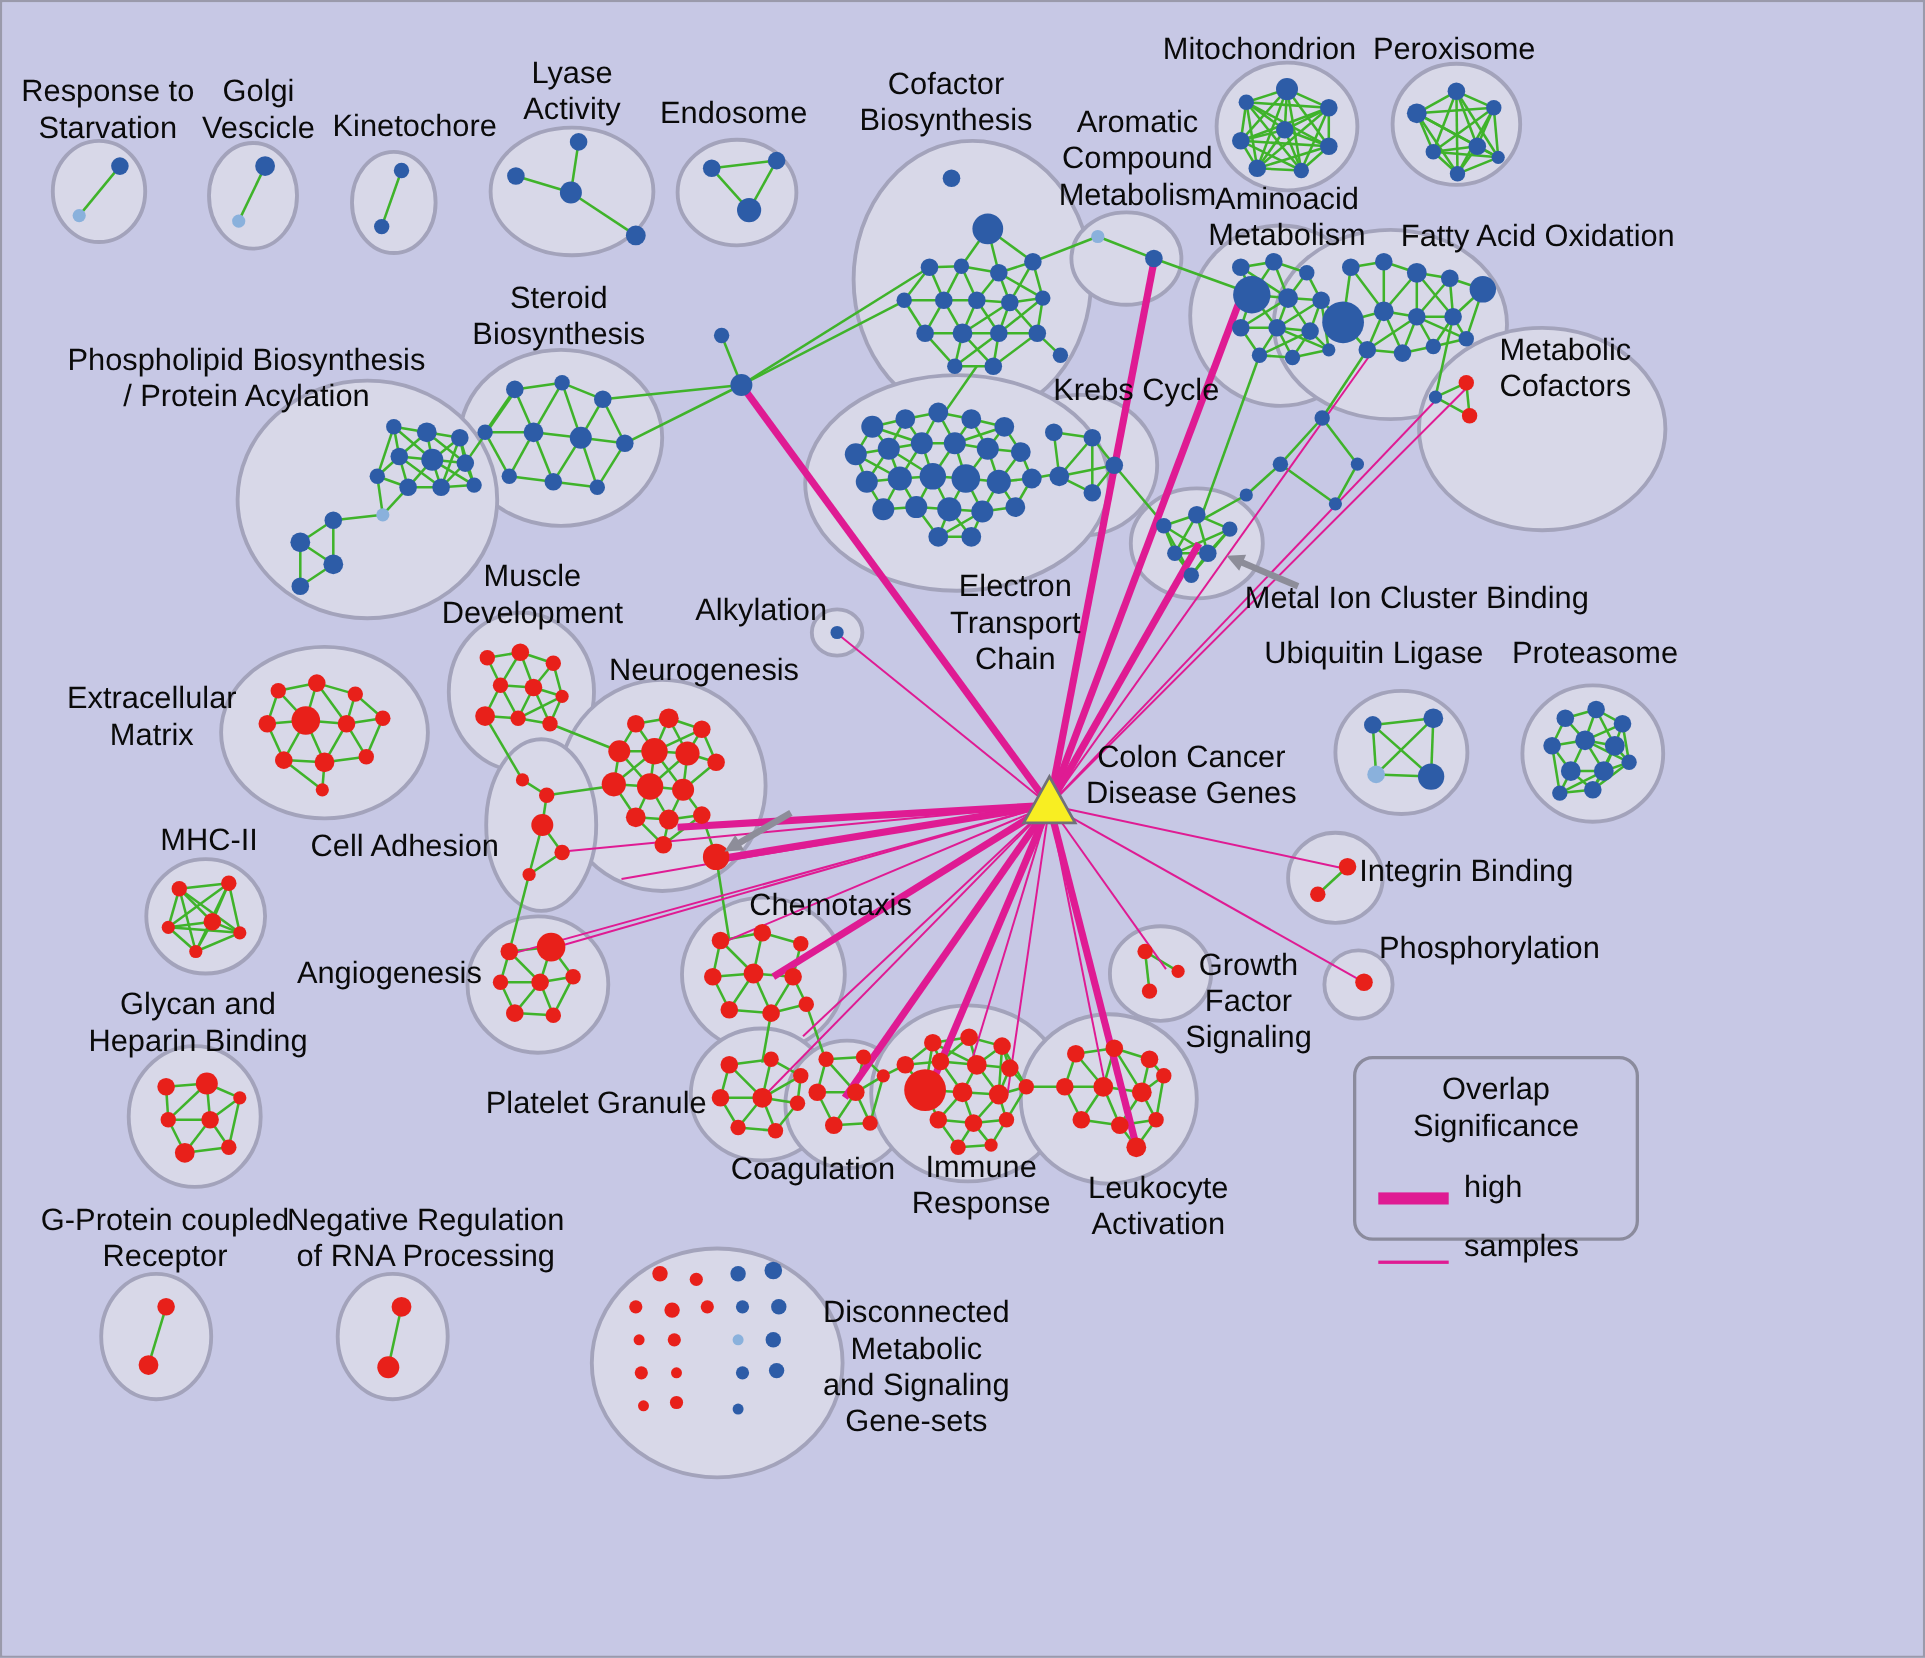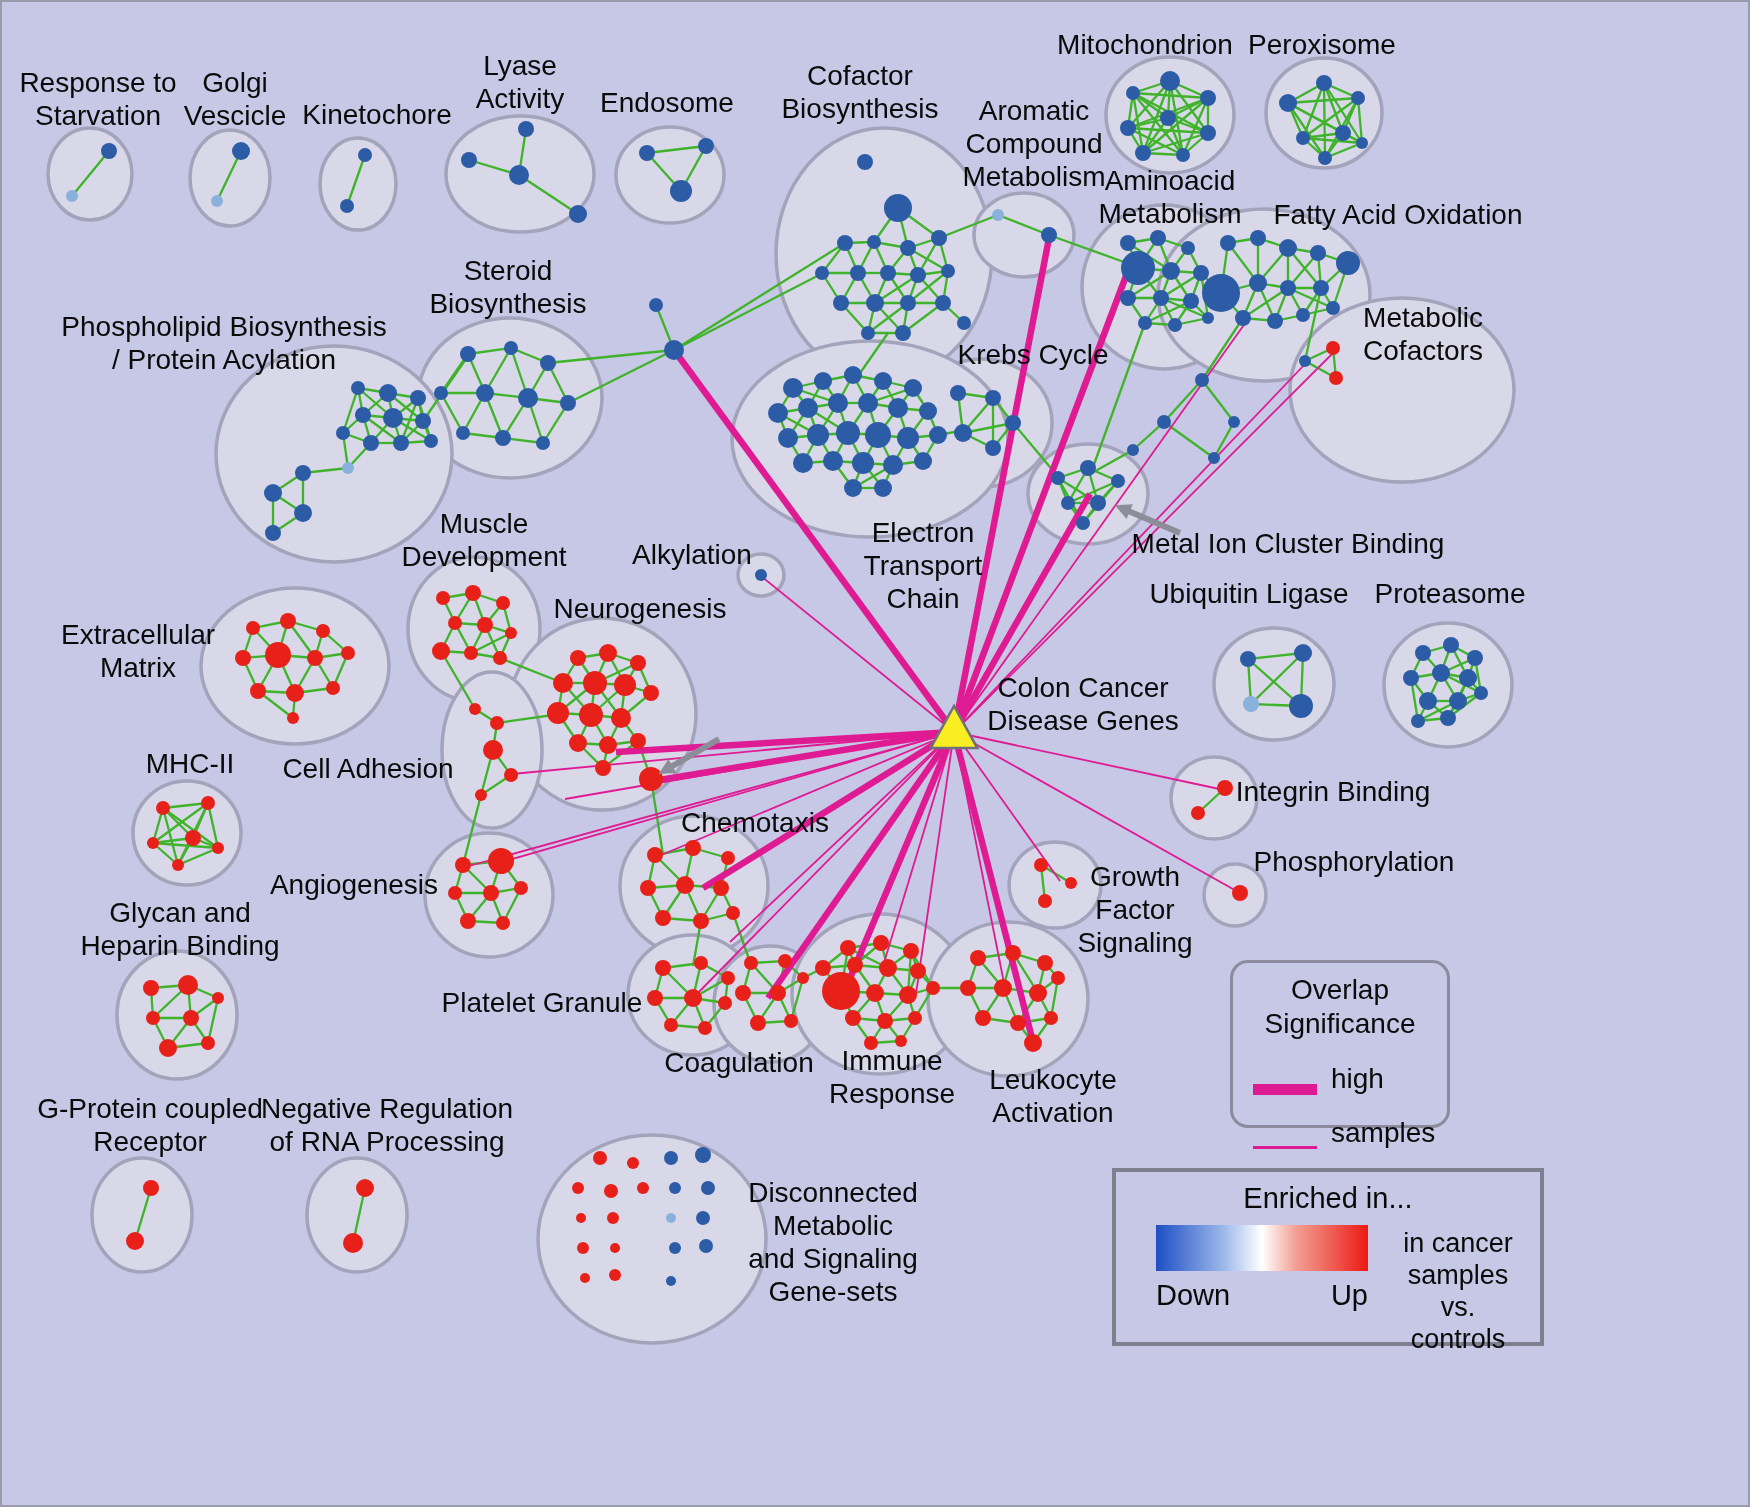--- a/index.html
+++ b/index.html
@@ -1,21 +1,21 @@
 <!DOCTYPE html>
 <html><head>
 <meta charset="utf-8">
 <style>
   html,body{margin:0;padding:0;}
   body{font-family:"Liberation Sans", sans-serif; background:#c7c8e5;}
   .figure{position:relative;width:1750px;height:1507px;overflow:hidden;box-sizing:border-box;border:2px solid #9a9aab;}
   #network-svg{position:absolute;left:0;top:0;}
   #network-svg text{font-family:"Liberation Sans", sans-serif;}
   .legend-overlap{
-    position:absolute;left:1228px;top:958px;width:220px;height:168px;
+    position:absolute;left:1228px;top:958px;width:260px;height:168px;
     border:3.5px solid #8b8b9d;border-radius:18px;box-sizing:border-box;
     font-size:28px;color:#0a0a0a;
   }
   .lo-title{text-align:center;padding-top:10px;white-space:pre-line;line-height:34px;}
   .lo-row{display:flex;align-items:flex-end;gap:14px;padding:0 20px;margin-top:22px;}
   .swatch{display:inline-block;width:64px;flex:0 0 64px;}
   .swatch-high{height:11px;}
   .swatch-moderate{height:3px;}
   .legend-enrichment{
     position:absolute;left:1110px;top:1166px;width:432px;height:178px;
@@ -1035,28 +1035,13 @@
     <div class="lo-row">
       <span class="swatch swatch-high" style="background: rgb(223, 27, 147);"></span>
       <span class="lo-label">high</span>
     </div>
     <div class="lo-row">
       <span class="swatch swatch-moderate" style="background: rgb(223, 27, 147);"></span>
       <span class="lo-label">samples</span>
     </div>
   </div>
 
-  <div class="legend-enrichment">
-    <div class="le-title">Enriched in...</div>
-    <div class="le-body">
-      <div class="le-grad-col">
-        <div class="le-gradient" style="background: linear-gradient(90deg, rgb(31, 78, 196) 0%, rgb(157, 185, 234) 32%, rgb(255, 255, 255) 50%, rgb(242, 160, 148) 66%, rgb(236, 26, 20) 100%);"></div>
-        <div class="le-minmax">
-          <span>Down</span>
-          <span>Up</span>
-        </div>
-      </div>
-      <div class="le-note">in cancer
-samples
-vs. controls</div>
-    </div>
-  </div>
 </div>
 
 </body></html>

